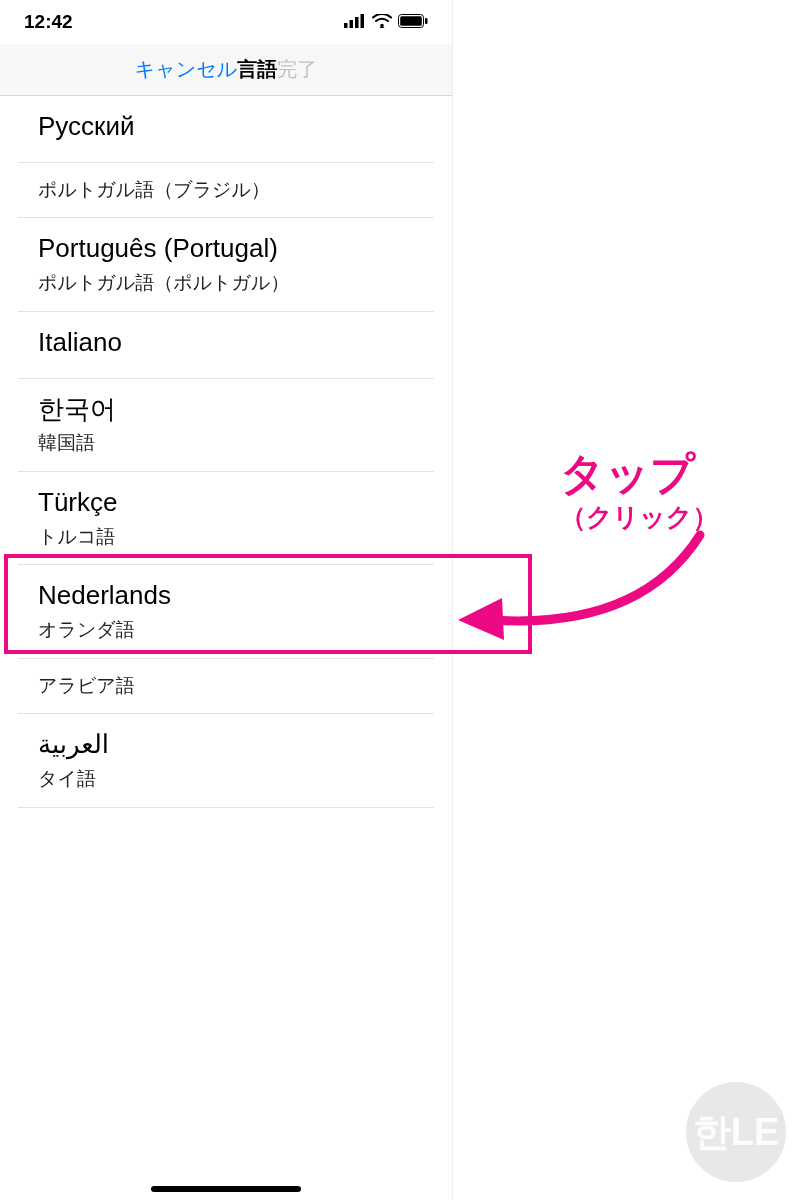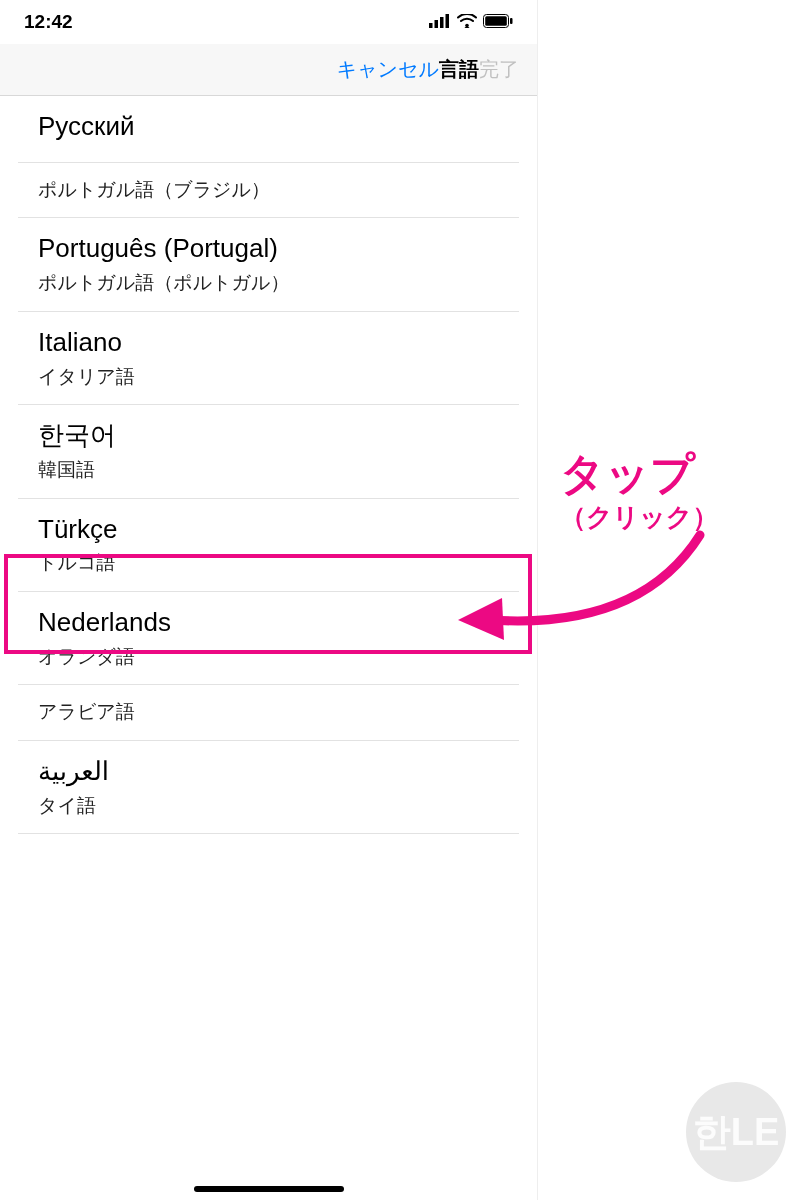--- a/index.html
+++ b/index.html
@@ -5,42 +5,42 @@
     * { margin: 0; padding: 0; box-sizing: border-box; }
     body {
       font-family: -apple-system, BlinkMacSystemFont, "Helvetica Neue", sans-serif;
       background: #fff;
       width: 800px;
       height: 1200px;
       position: relative;
       overflow: hidden;
     }
     .phone-screen {
-      width: 538px;
+      width: 453px;
       height: 1200px;
       background: #fff;
       position: relative;
       border-right: 1px solid #eee;
     }
     .status-bar {
       height: 44px;
       display: flex;
       align-items: center;
       justify-content: space-between;
       padding: 0 24px;
       font-size: 19px;
       font-weight: 600;
       color: #000;
     }
     .status-right { display: flex; align-items: center; gap: 6px; }
     .nav-bar {
       height: 52px;
       display: flex;
       align-items: center;
-      justify-content: flex-end;
+      justify-content: center;
       padding: 0 18px;
       border-bottom: 1px solid #d8d8d8;
       background: #f7f7f7;
     }
     .nav-cancel { color: #007aff; font-size: 20px; }
     .nav-title { font-size: 20px; font-weight: 600; color: #000; }
     .nav-done { color: #c0c0c0; font-size: 20px; }
     .lang-list { }
     .lang-item {
       padding: 14px 20px 14px 20px;
@@ -168,21 +168,20 @@
     </div>
     <div class="lang-item">
       <div class="lang-localized">ポルトガル語（ブラジル）</div>
     </div>
     <div class="lang-item">
       <div class="lang-native">Português (Portugal)</div>
       <div class="lang-localized">ポルトガル語（ポルトガル）</div>
     </div>
     <div class="lang-item">
       <div class="lang-native">Italiano</div>
-      <div class="lang-localized">イタリア語</div>
     </div>
     <div class="lang-item">
       <div class="lang-native">한국어</div>
       <div class="lang-localized">韓国語</div>
     </div>
     <div class="lang-item">
       <div class="lang-native">Türkçe</div>
       <div class="lang-localized">トルコ語</div>
     </div>
     <div class="lang-item">

